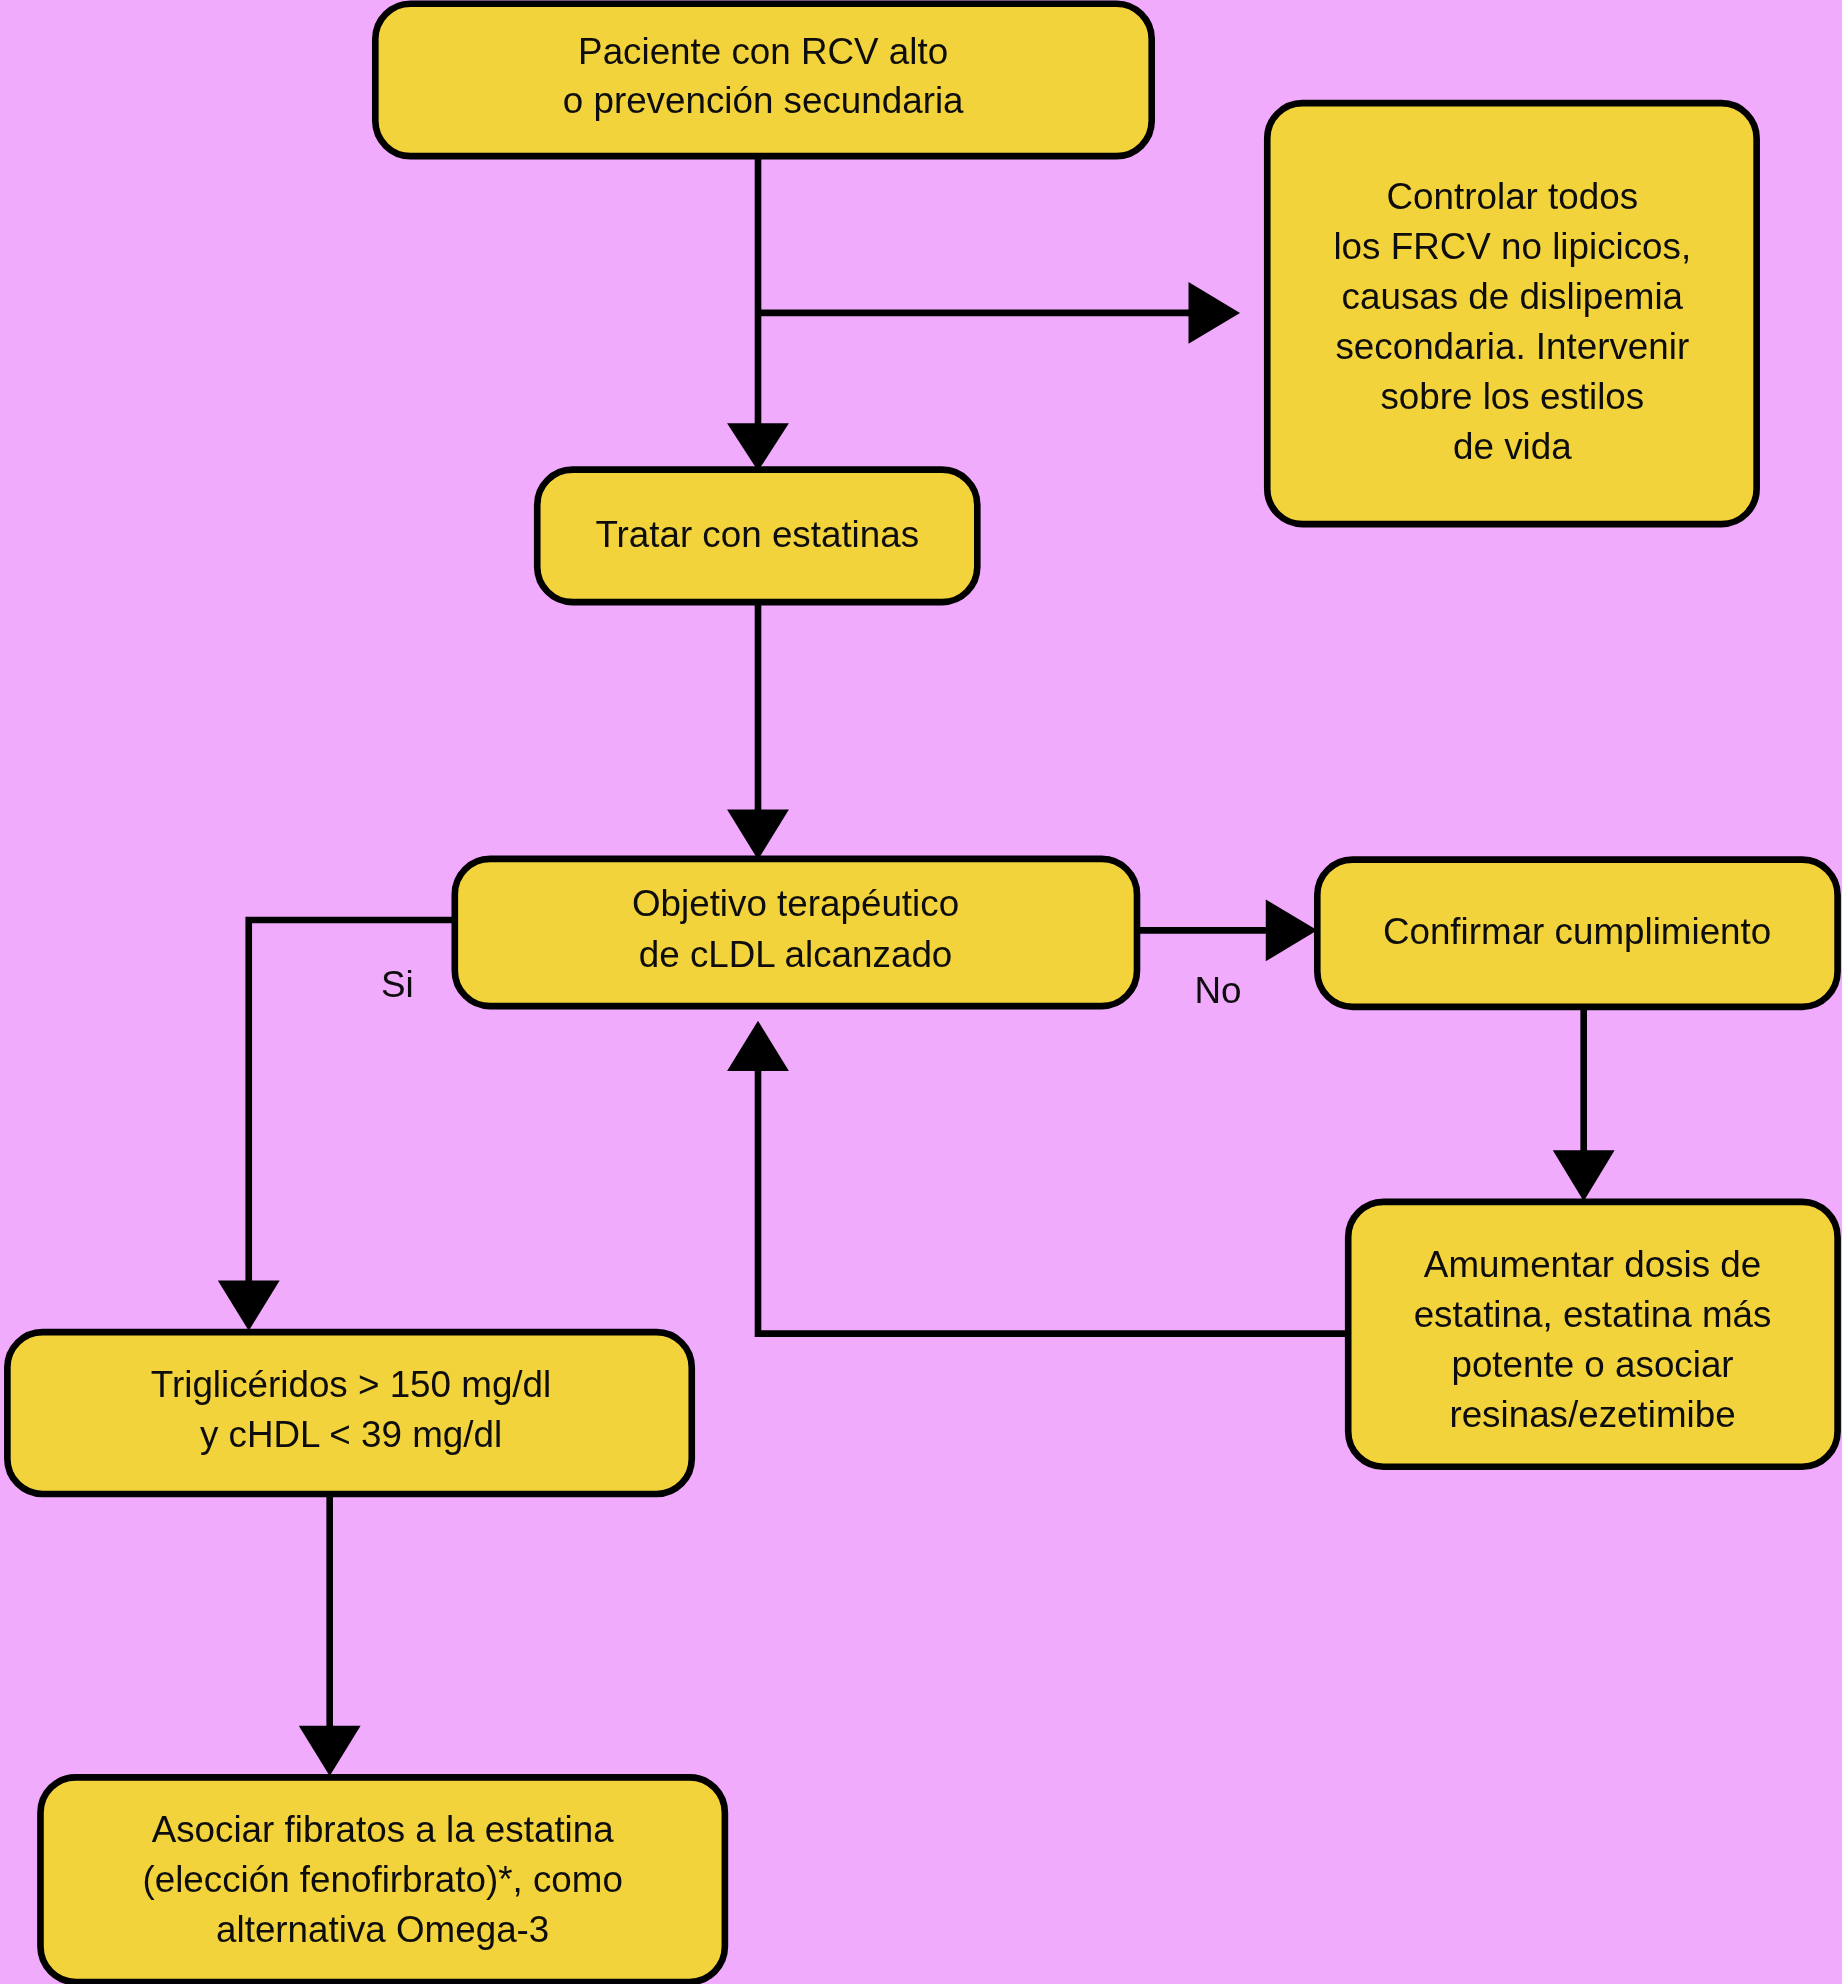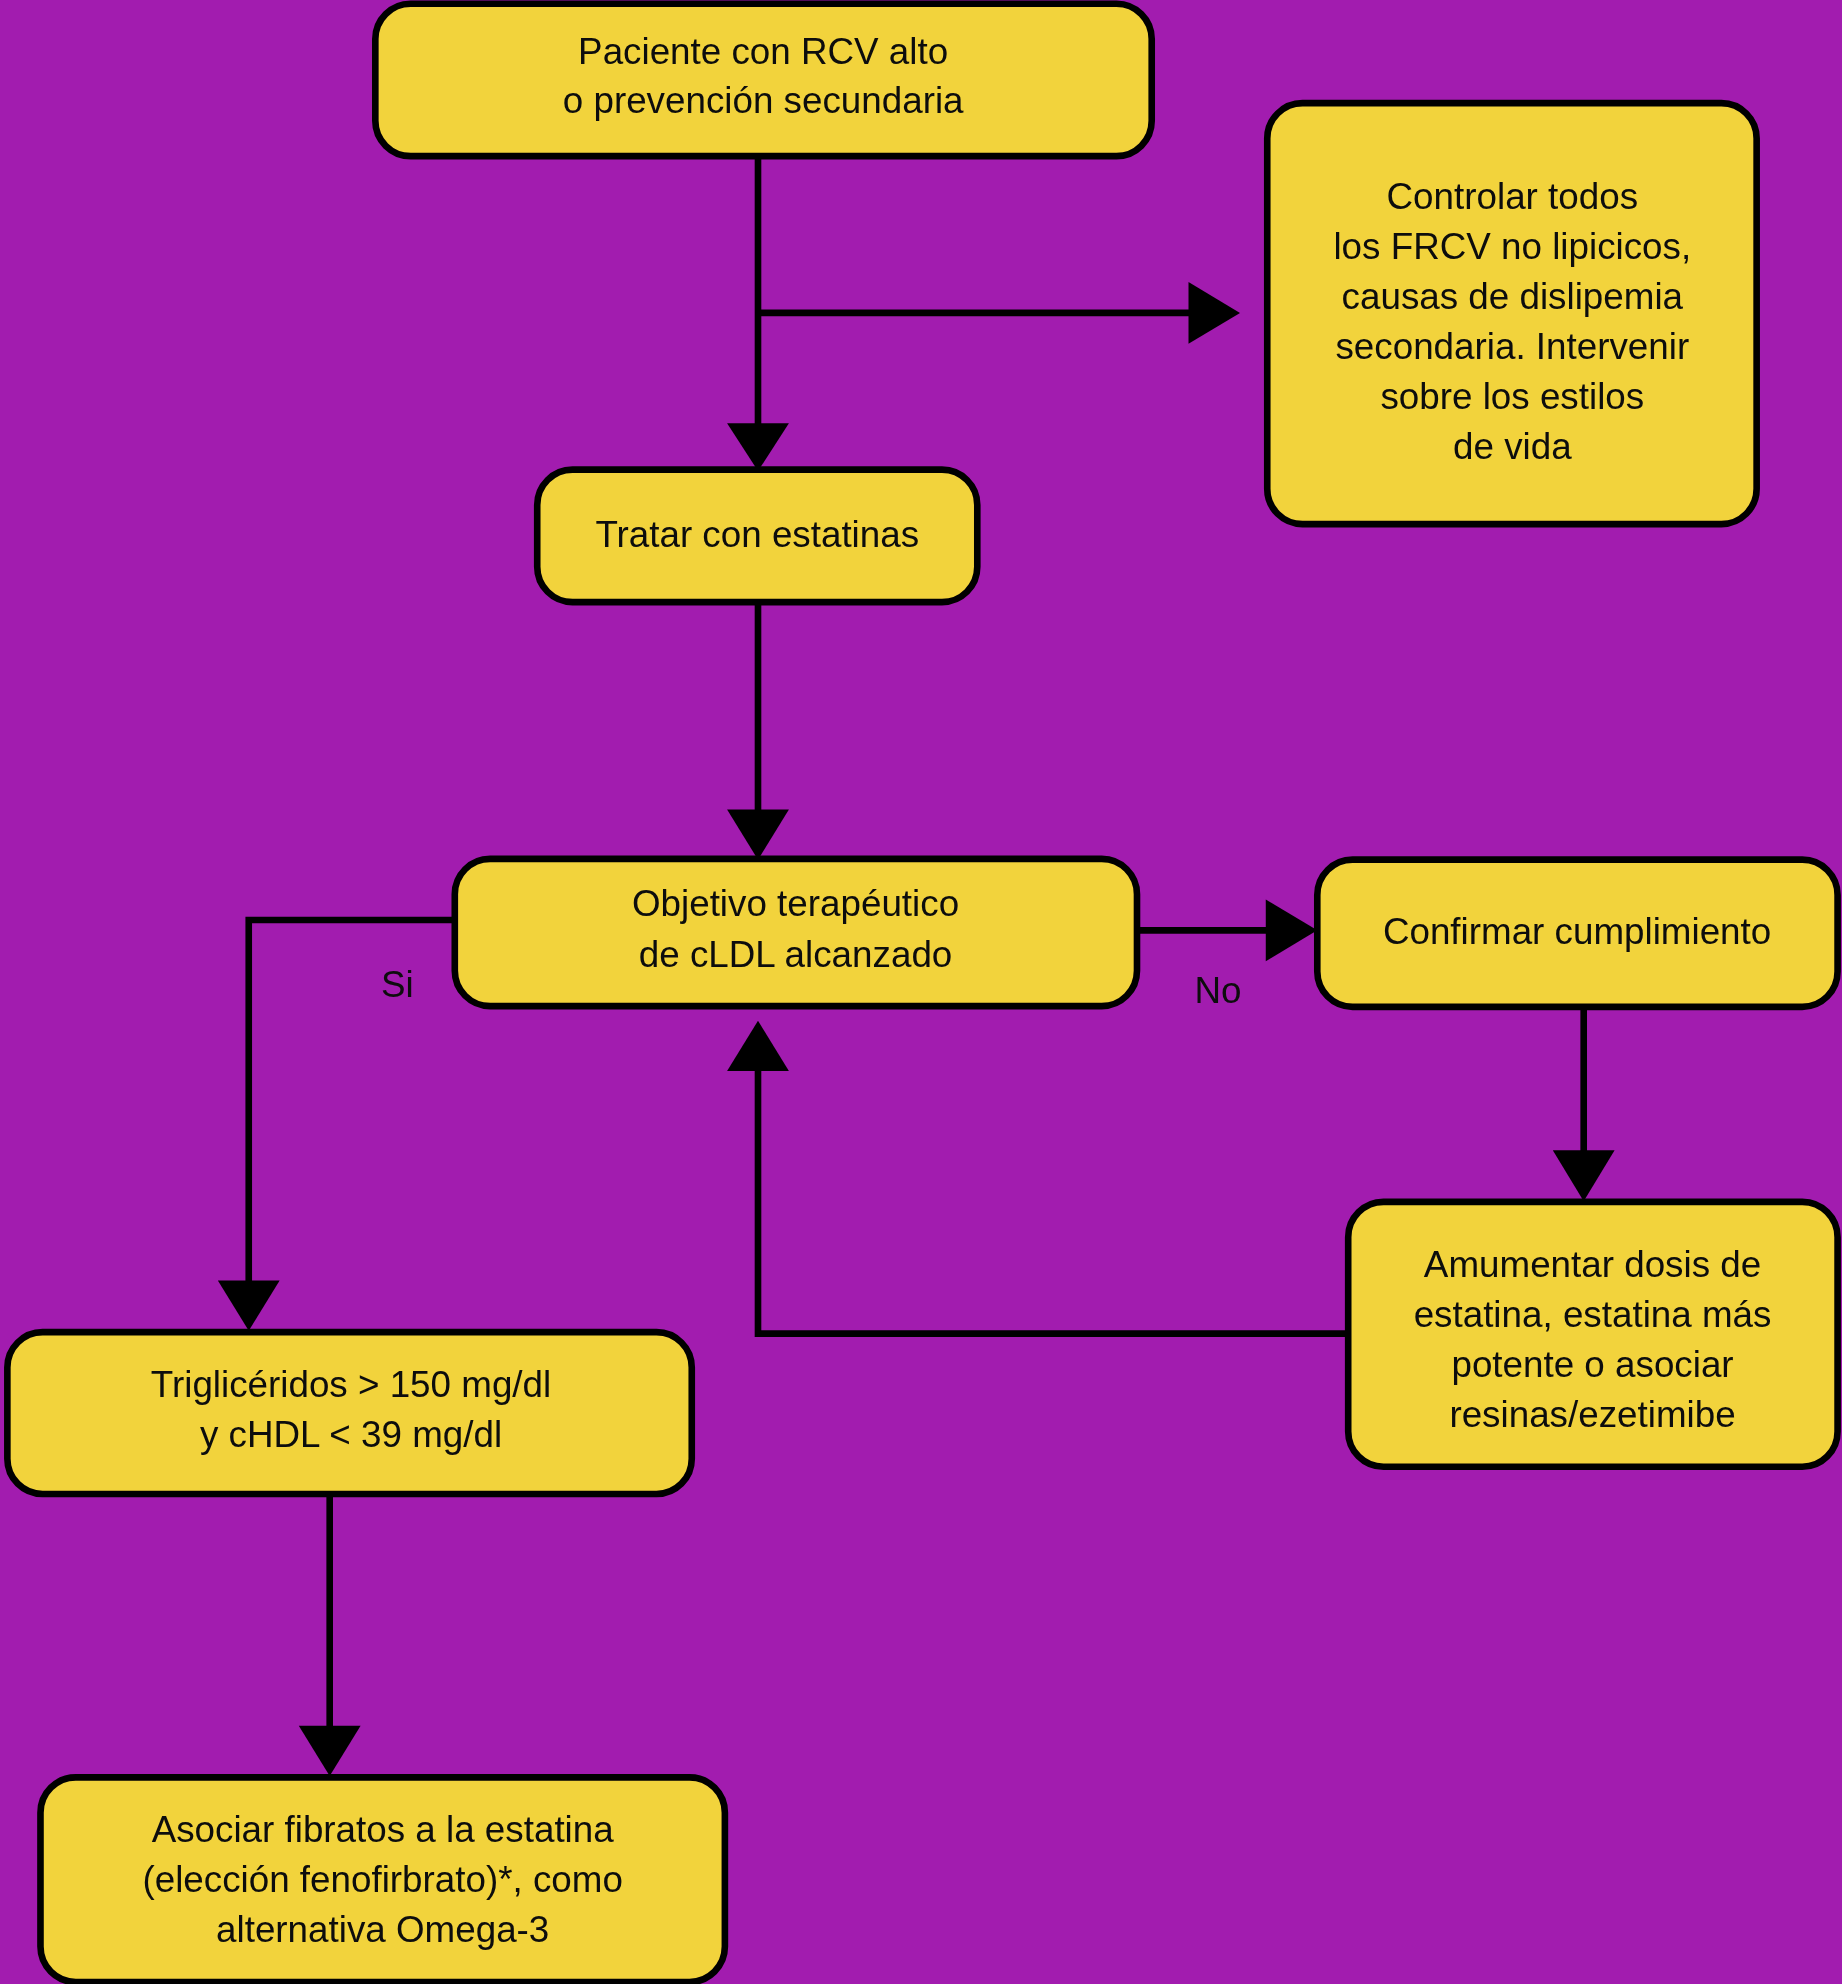--- a/index.html
+++ b/index.html
@@ -10,21 +10,21 @@
   body {
     width: 1842px;
     height: 1985px;
     font-family: "Liberation Sans", sans-serif;
     overflow: hidden;
   }
   #flowchart-root {
     position: relative;
     width: 1842px;
     height: 1985px;
-    background: #a21caf;
+    background: #f0abfc;
   }
   svg.chart-canvas {
     position: absolute;
     top: 0;
     left: 0;
     width: 1842px;
     height: 1985px;
     display: block;
   }
   .node-rect {

